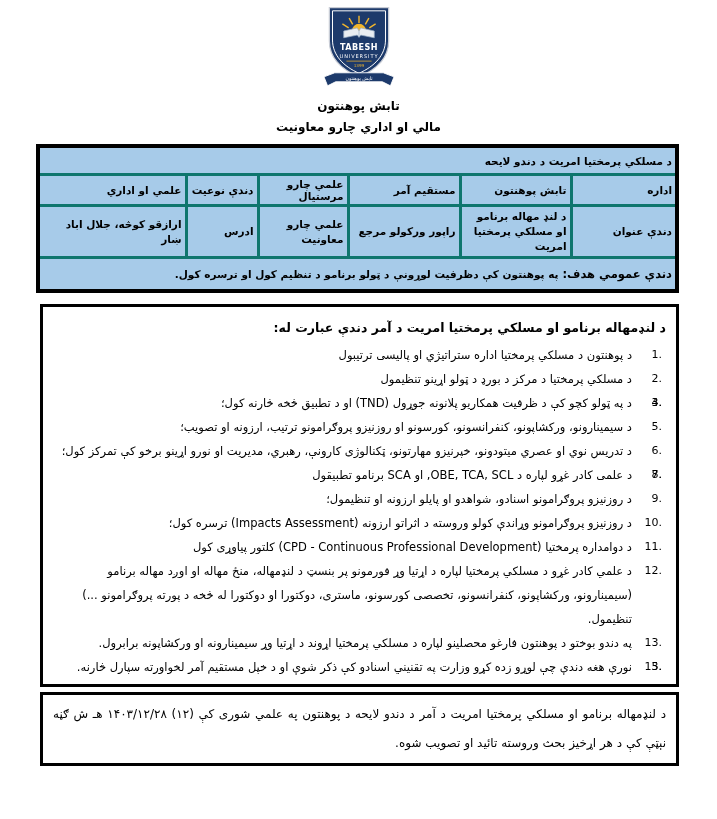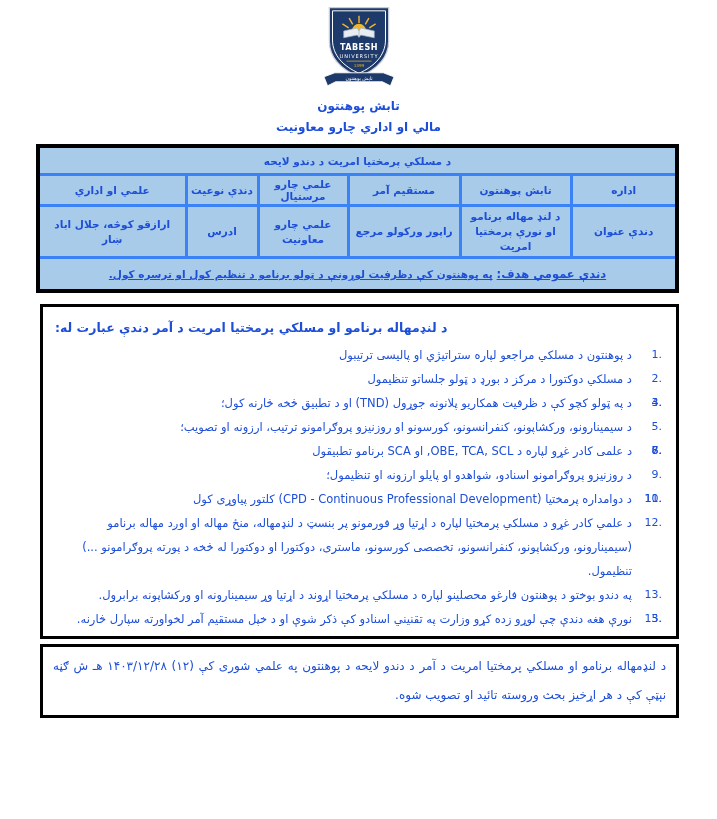--- a/index.html
+++ b/index.html
@@ -1,52 +1,52 @@
 <!DOCTYPE html>
 <html lang="ps" dir="rtl"><head>
 <meta charset="utf-8">
 <style>
   html,body { margin:0; padding:0; background:#ffffff; }
   .page {
     position:relative; width:717px; height:819px; overflow:hidden;
-    background:#ffffff; color:#1d4ed8;
+    background:#ffffff; color:#000000;
     font-family:"DejaVu Sans", sans-serif;
   }
   
   .logo-wrap { text-align:center; padding-top:5px; height:90px; }
   
   .org-lines { text-align:center; margin-top:1px; }
   .org-line { font-size:12px; font-weight:bold; line-height:21px; }
   
   table.duty-table {
     border-collapse:collapse; table-layout:fixed;
     width:639px; margin:6px 38px 0 40px; direction:rtl;
   }
   table.duty-table { border:4px solid #000; }
   table.duty-table td {
-    border:3px solid #3b82f6; background:#a7cbe9;
-    font-size:10.5px; font-weight:bold; text-align:center;
+    border:3px solid #0f766e; background:#a7cbe9;
+    font-size:10.5px; font-weight:bold; 
     vertical-align:middle; padding:2px 3px;
   }
   td.t-title { font-size:12px; height:21px; }
   tr.r1 td { height:18px; }
   tr.r2 td { height:33px; line-height:15px; }
   td.goal-cell {
     background:#dde9f5; text-align:right; font-weight:normal;
-    font-size:11px; height:26px; padding-right:8px;text-decoration:underline;
+    font-size:11px; height:26px; padding-right:8px;
   }
   td.goal-cell b { margin-inline-end:4px; font-size:11.5px; }
   
   .duties-box {
     margin:11px 38px 0 40px; border:3px solid #000;
     padding:8px 10px 5px 12px; direction:rtl;
   }
   .duties-heading {
     font-weight:bold; font-size:12.5px; line-height:25px;
-    margin-bottom:3px; text-align:left;
+    margin-bottom:3px; text-align:right;
   }
   .duty-item {
     position:relative; padding-right:34px; text-align:right;
     font-size:11.5px; line-height:24px;
   }
   .duty-num {
     position:absolute; right:4px; top:0;
     direction:ltr; unicode-bidi:isolate; font-size:11px;
   }
   
@@ -110,47 +110,47 @@
     <tr class="r1">
       <td>اداره</td>
       <td>تابش پوهنتون</td>
       <td>مستقیم آمر</td>
       <td>علمي چارو مرستیال</td>
       <td>دندې نوعیت</td>
       <td>علمي او اداري</td>
     </tr>
     <tr class="r2">
       <td>دندې عنوان</td>
-      <td>د لنډ مهاله برنامو او نورې پرمختیا امریت</td>
+      <td>د لنډ مهاله برنامو او مسلکي پرمختیا امریت</td>
       <td>راپور ورکولو مرجع</td>
       <td>علمي چارو معاونیت</td>
       <td>ادرس</td>
       <td>ارازقو کوڅه، جلال اباد ښار</td>
     </tr>
     <tr>
       <td colspan="6" class="goal-cell">
         <b>دندې عمومي هدف:</b><span>په پوهنتون کې دظرفیت لوړونې د ټولو برنامو د تنظیم کول او ترسره کول.</span>
       </td>
     </tr>
   </tbody>
     </table>
 
   <div class="duties-box">
     <div class="duties-heading">د لنډمهاله برنامو او مسلکي پرمختیا امریت د آمر دندې عبارت له:</div>
 
-    <div class="duty-item"><span class="duty-num">1.</span><span>د پوهنتون د مسلکي مراجعو لپاره ستراتیژي او پالیسی ترتیبول</span></div>
-    <div class="duty-item"><span class="duty-num">2.</span><span>د مسلکي دوکتورا د مرکز د بورډ د ټولو جلساتو تنظیمول</span></div>
+    <div class="duty-item"><span class="duty-num">1.</span><span>د پوهنتون د مسلکي پرمختیا اداره ستراتیژي او پالیسی ترتیبول</span></div>
+    <div class="duty-item"><span class="duty-num">2.</span><span>د مسلکي پرمختیا د مرکز د بورډ د ټولو اړینو تنظیمول</span></div>
     <div class="duty-item"><span class="duty-num">3.</span></div>
     <div class="duty-item"><span class="duty-num">4.</span><span>د په ټولو کچو کې د ظرفیت همکاریو پلانونه جوړول (TND) او د تطبیق څخه څارنه کول؛</span></div>
     <div class="duty-item"><span class="duty-num">5.</span><span>د سیمینارونو، ورکشاپونو، کنفرانسونو، کورسونو او روزنیزو پروګرامونو ترتیب، ارزونه او تصویب؛</span></div>
-    <div class="duty-item"><span class="duty-num">6.</span></div>
+    <div class="duty-item"><span class="duty-num">6.</span><span>د تدریس نوي او عصري میتودونو، خپرنیزو مهارتونو، ټکنالوژی کارونې، رهبري، مدیریت او نورو اړینو برخو کې تمرکز کول؛</span></div>
     <div class="duty-item"><span class="duty-num">7.</span></div>
     <div class="duty-item"><span class="duty-num">8.</span><span>د علمی کادر غړو لپاره د OBE, TCA, SCL, او SCA برنامو تطبیقول</span></div>
     <div class="duty-item"><span class="duty-num">9.</span><span>د روزنیزو پروګرامونو اسنادو، شواهدو او پایلو ارزونه او تنظیمول؛</span></div>
-    <div class="duty-item"><span class="duty-num">10.</span></div>
+    <div class="duty-item"><span class="duty-num">10.</span><span>د روزنیزو پروګرامونو وړاندې کولو وروسته د اثراتو ارزونه (Impacts Assessment) ترسره کول؛</span></div>
     <div class="duty-item"><span class="duty-num">11.</span><span>د دوامداره پرمختیا (CPD - Continuous Professional Development) کلتور پیاوړی کول</span></div>
     <div class="duty-item"><span class="duty-num">12.</span><span>د علمي کادر غړو د مسلکي پرمختیا لپاره د اړتیا وړ فورمونو پر بنسټ د لنډمهاله، منځ مهاله او اوږد مهاله برنامو (سیمینارونو، ورکشاپونو، کنفرانسونو، تخصصی کورسونو، ماستری، دوکتورا او دوکتورا له څخه د پورته پروګرامونو ...) تنظیمول.</span></div>
     <div class="duty-item"><span class="duty-num">13.</span><span>په دندو بوختو د پوهنتون فارغو محصلینو لپاره د مسلکي پرمختیا اړوند د اړتیا وړ سیمینارونه او ورکشاپونه برابرول.</span></div>
     <div class="duty-item"><span class="duty-num">3.</span></div>
     <div class="duty-item"><span class="duty-num">15.</span><span>نورې هغه دندې چې لوړو زده کړو وزارت په تقنیني اسنادو کې ذکر شوې او د خپل مستقیم آمر لخواورته سپارل څارنه.</span></div>
   </div>
 
   <div class="approval-box">
     <div>د لنډمهاله برنامو او مسلکي پرمختیا امریت د آمر د دندو لایحه د پوهنتون په علمي شوری کې (۱۲) ۱۴۰۳/۱۲/۲۸ هـ ش ګڼه نېټې کې د هر اړخیز بحث وروسته تائید او تصویب شوه.</div>
   </div>

